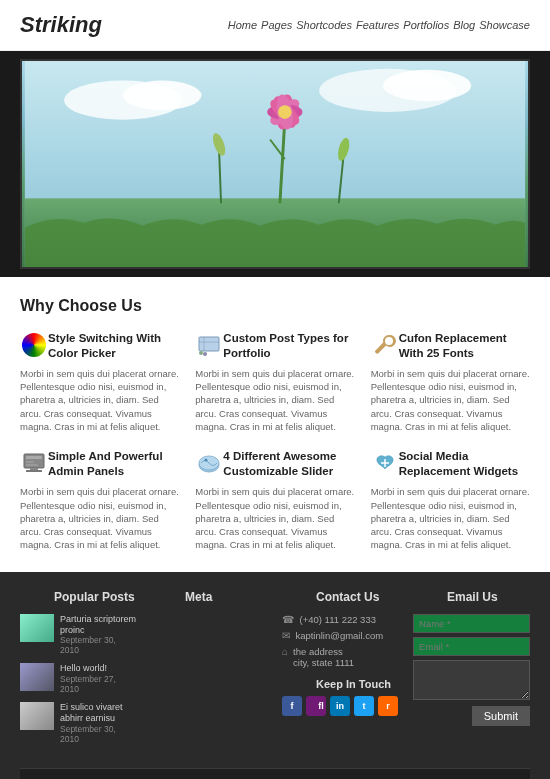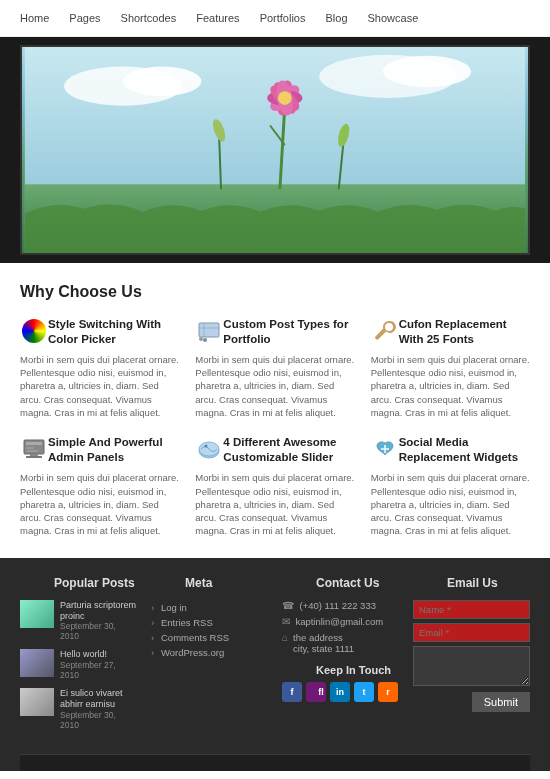--- a/index.html
+++ b/index.html
@@ -15,21 +15,22 @@
       border-bottom: 1px solid #eee;
     }
     #header .logo {
       font-size: 22px;
       font-weight: bold;
       color: #222;
       font-style: italic;
     }
     #header nav {
       display: flex;
-      gap: 20px;
+      gap: 4px;
+      font-style: italic;
     }
     #header nav a {
       font-size: 11px;
       color: #444;
       text-decoration: none;
     }
 
     
     #hero {
       background: #1a1a1a;
@@ -184,21 +185,21 @@
       align-items: center;
       justify-content: center;
       font-size: 9px;
       color: #fff;
       font-weight: bold;
     }
 
     
     .email-form input {
       width: 100%;
-      background: #b91c1c;
+      background: #15803d;
       border: 1px solid #555;
       color: #ccc;
       font-size: 9.5px;
       padding: 3px 5px;
       margin-bottom: 4px;
     }
     .email-form textarea {
       width: 100%;
       background: #3a3a3a;
       border: 1px solid #555;
@@ -255,20 +256,21 @@
 
     
     .thumb1 { background: linear-gradient(135deg, #8ec, #4a8); }
     .thumb2 { background: linear-gradient(135deg, #99c, #556); }
     .thumb3 { background: linear-gradient(135deg, #ccc, #888); }
   </style>
 </head>
 <body>
 
 <header id="header">
+  <div class="logo">Striking</div>
   <nav>
     <a>Home</a>
     <a>Pages</a>
     <a>Shortcodes</a>
     <a>Features</a>
     <a>Portfolios</a>
     <a>Blog</a>
     <a>Showcase</a>
   </nav>
 </header>
@@ -433,26 +435,20 @@
         <div class="post-thumb thumb3"></div>
         <div class="post-info">
           <div class="post-title">Ei sulico vivaret abhirr earnisu</div>
           <div class="post-date">September 30, 2010</div>
         </div>
       </div>
     </div>
 
     <div class="footer-col">
       <h4>Meta</h4>
-      <ul class="meta-list">
-        <li>Log in</li>
-        <li>Entries RSS</li>
-        <li>Comments RSS</li>
-        <li>WordPress.org</li>
-      </ul>
     </div>
 
     <div class="footer-col">
       <h4>Contact Us</h4>
       <div class="contact-item">
         <span class="contact-icon">☎</span>
         <span>(+40) 111 222 333</span>
       </div>
       <div class="contact-item">
         <span class="contact-icon">✉</span>

